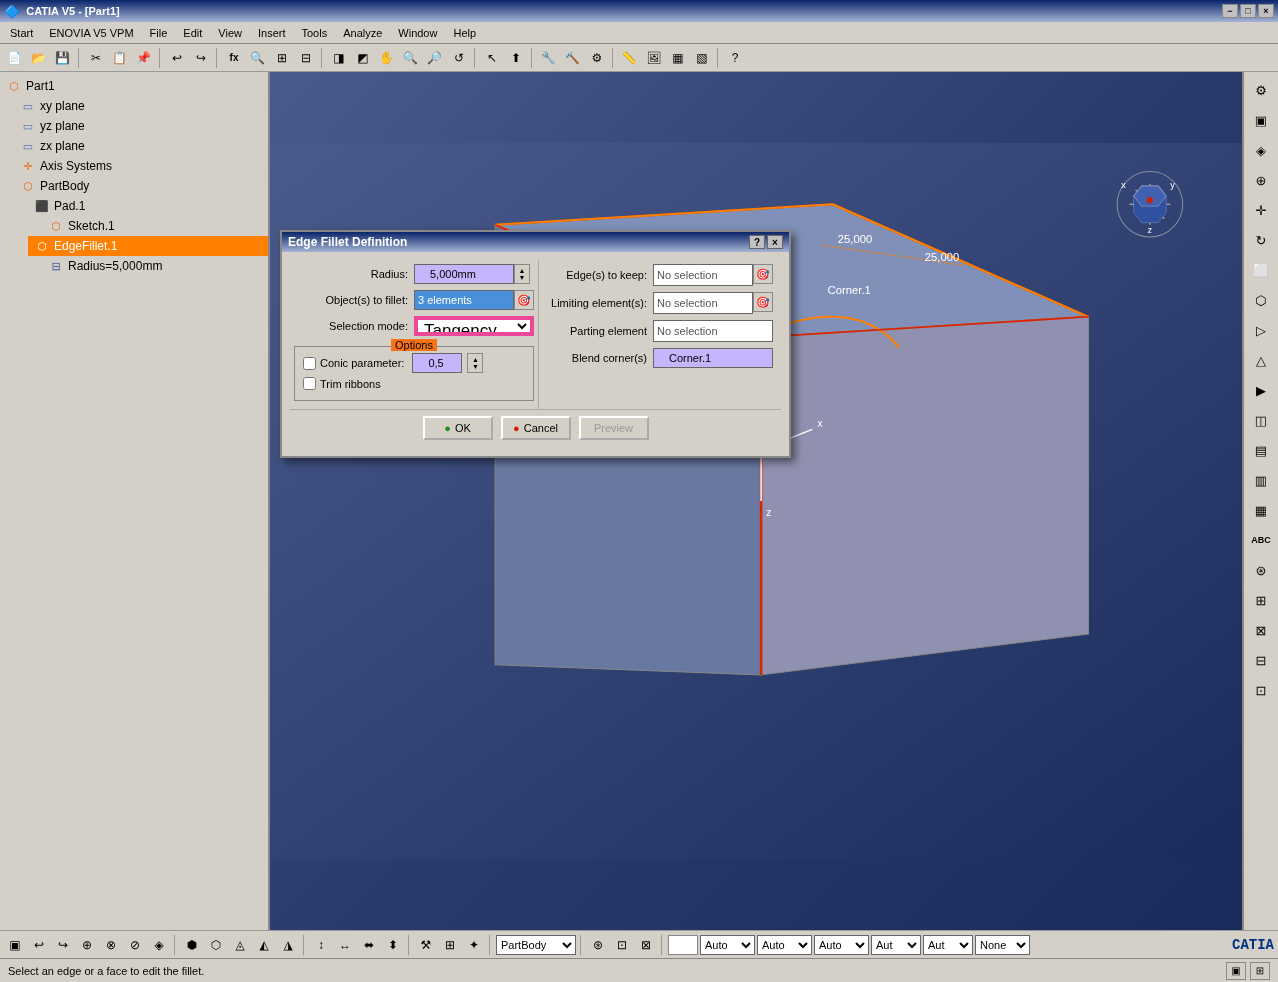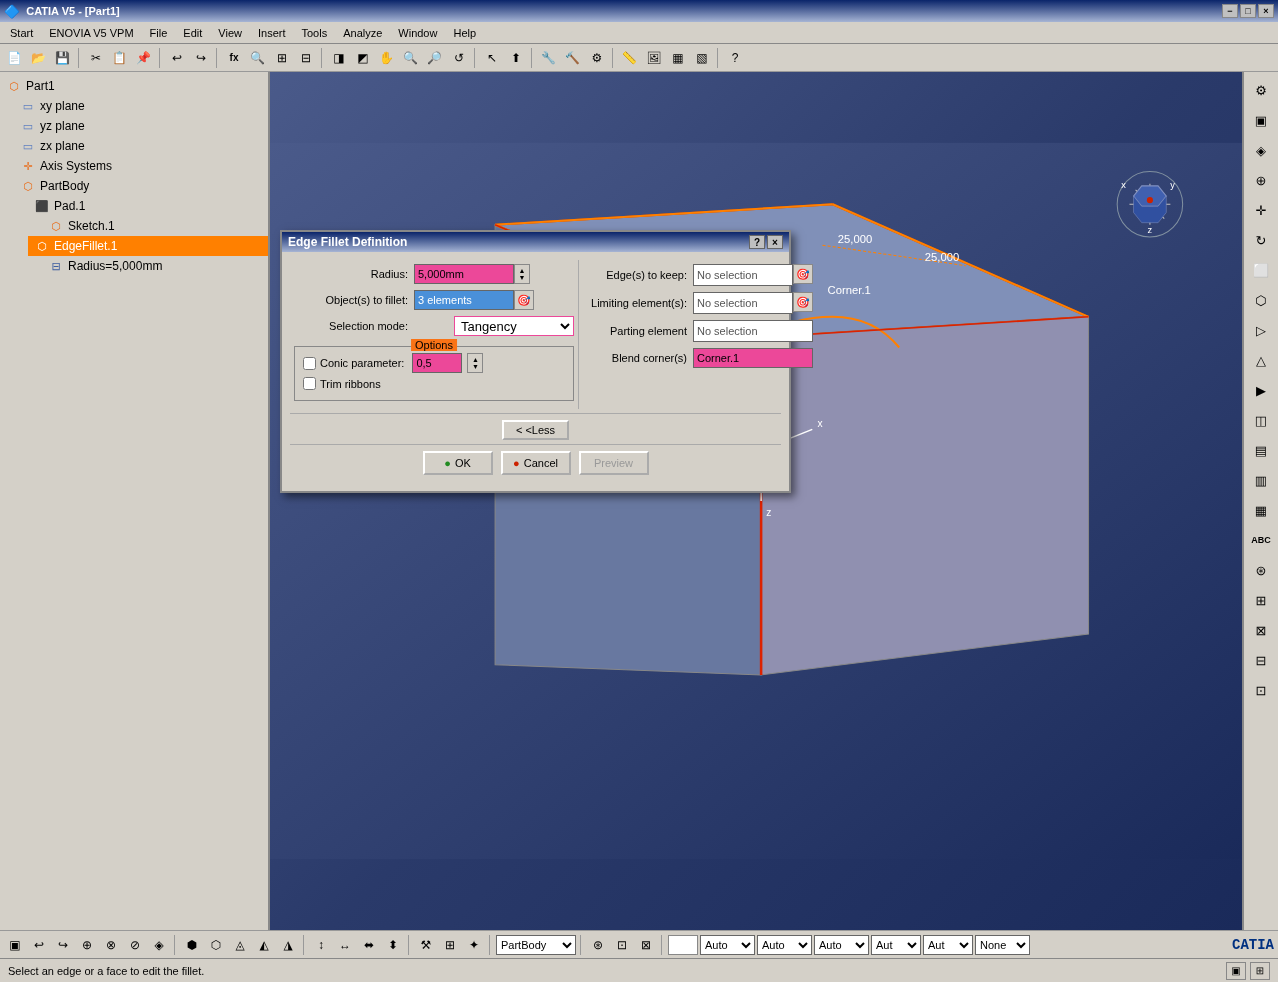--- a/index.html
+++ b/index.html
@@ -96,36 +96,36 @@
       padding: 3px 6px; display: flex; align-items: center; justify-content: space-between;
     }
     #fillet-dialog-title .dlg-btns { display: flex; gap: 2px; }
     #fillet-dialog-title .dlg-btn { width: 16px; height: 14px; background: #c0c0c0; border: 1px solid #666;
       font-size: 10px; display: flex; align-items: center; justify-content: center; cursor: pointer; color: black; }
     #fillet-content { padding: 8px; display: grid; grid-template-columns: 1fr 1fr; gap: 6px; }
 
     .field-row { display: flex; align-items: center; margin-bottom: 6px; }
     .field-label { width: 120px; font-size: 11px; text-align: right; padding-right: 6px; white-space: nowrap; }
     .field-label-left { min-width: 110px; font-size: 11px; text-align: right; padding-right: 6px; white-space: nowrap; }
-    .field-input { height: 20px; border: 1px solid #666; background: #ec4899; padding: 0 3px; font-size: 11px; }
+    .field-input { height: 20px; border: 1px solid #666; background: #c4b5fd; padding: 0 15px; font-size: 11px; }
     .field-input-blue { height: 20px; border: 1px solid #666; background: #4a90d9; color: white; padding: 0 3px; font-size: 11px; }
     .field-input-nosel { height: 20px; border: 1px solid #666; background: white; padding: 10px 3px; font-size: 11px; color: #555; }
     .spin-btn { width: 16px; height: 20px; background: #d4d0c8; border: 1px solid #888; cursor: pointer;
       display: flex; flex-direction: column; align-items: center; justify-content: center; font-size: 7px; }
     .select-btn { width: 20px; height: 20px; background: #d4d0c8; border: 1px solid #888; cursor: pointer;
       display: flex; align-items: center; justify-content: center; font-size: 11px; }
 
     .options-group { border: 1px solid #888; padding: 6px 8px 6px 8px; margin: 4px 0; position: relative; }
     .options-title {
       position: absolute; top: -8px; left: 50%; transform: translateX(-50%);
       background: #f97316; padding: 0 4px; font-size: 11px;
     }
 
     .checkbox-row { display: flex; align-items: center; gap: 4px; margin-bottom: 4px; font-size: 11px; }
-    .select-dropdown { height: 20px; border: 1px solid #ec4899; background: white; font-size: 13px; padding: 0 2px; margin-left: 40px; }
+    .select-dropdown { height: 20px; border: 4px solid #ec4899; background: white; font-size: 17px; padding: 0 2px; }
 
     .dlg-bottom { display: flex; justify-content: center; gap: 8px; padding: 6px 8px 8px; border-top: 1px solid #aaa; }
     .dlg-action-btn {
       height: 24px; min-width: 70px; background: #d4d0c8;
       border: 2px outset #fff; font-size: 11px; cursor: pointer;
       display: flex; align-items: center; justify-content: center; gap: 4px;
       padding: 0 8px;
     }
     .dlg-action-btn.disabled { color: #999; cursor: default; }
 
@@ -415,23 +415,20 @@
         </div>
 
         <div class="field-row">
           <span class="field-label-left">Blend corner(s)</span>
           <input class="field-input" type="text" style="width: 120px;" value="Corner.1">
         </div>
 
       </div>
     </div>
 
-    <div style="display:flex; justify-content:center; margin: 4px 0; border-top: 1px solid #aaa; padding-top:6px;">
-      <button class="collapse-btn">&lt; &lt;Less</button>
-    </div>
 
     <div class="dlg-bottom">
       <button class="dlg-action-btn">
         <span style="color:#228B22;">●</span>
         <span>OK</span>
       </button>
       <button class="dlg-action-btn">
         <span style="color:#cc2200;">●</span>
         <span>Cancel</span>
       </button>

